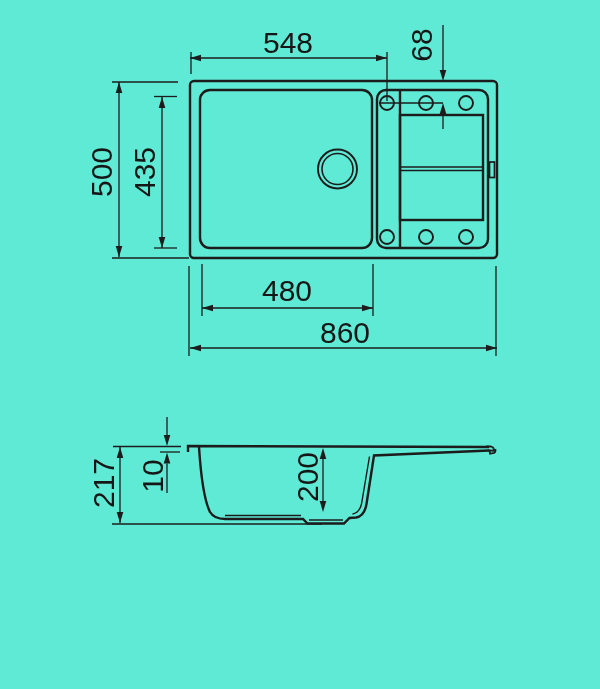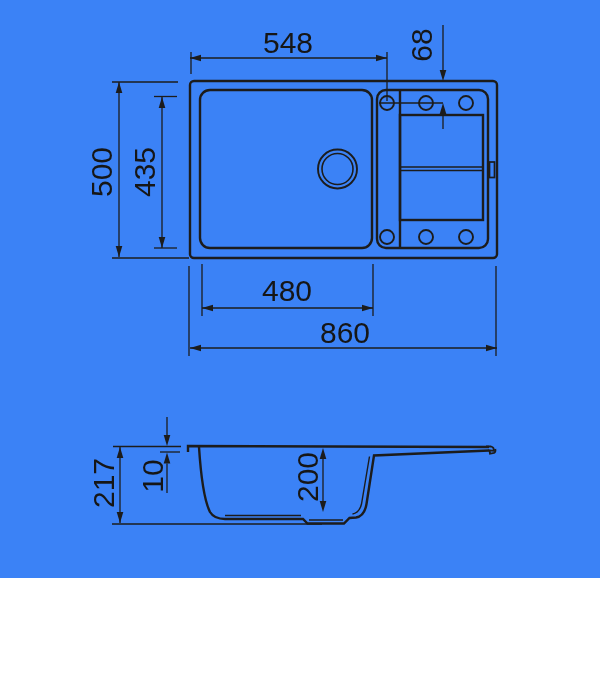--- a/index.html
+++ b/index.html
@@ -1,16 +1,16 @@
 <!DOCTYPE html>
 <html><head>
 <meta charset="utf-8">
 <style>
   html,body{margin:0;padding:0;background:#ffffff;}
-  .canvas{position:relative;width:600px;height:578px;background:#3b82f6;overflow:hidden;}
+  .canvas{position:relative;width:600px;height:689px;background:#5eead4;overflow:hidden;}
   svg{display:block;}
   .dim-text{
     font-family:"Liberation Sans", sans-serif;
     font-size:30px;
     fill:#161616;
     text-anchor:middle;
   }
   .shape{stroke:#1c1c1c;fill:none;}
   .thick{stroke-width:2.4;}
   .med{stroke-width:1.9;}

